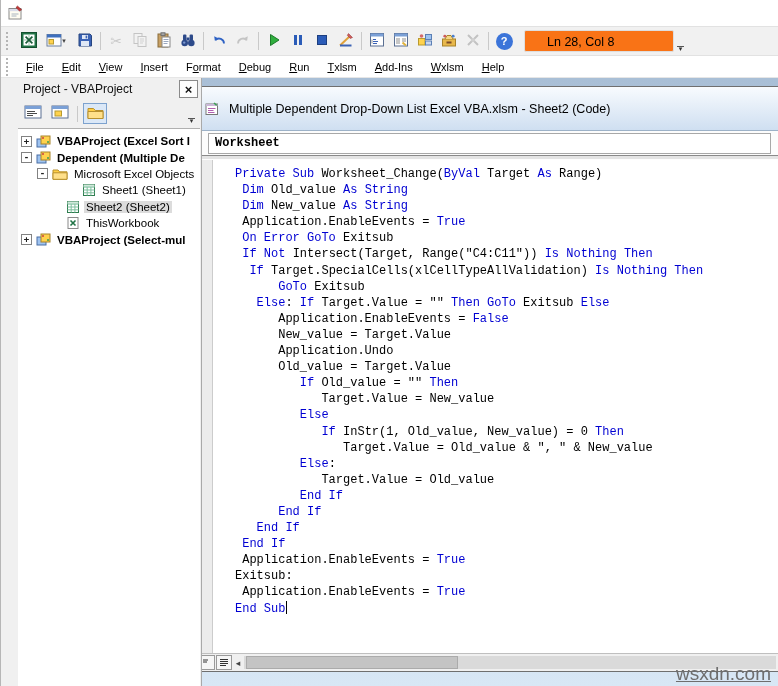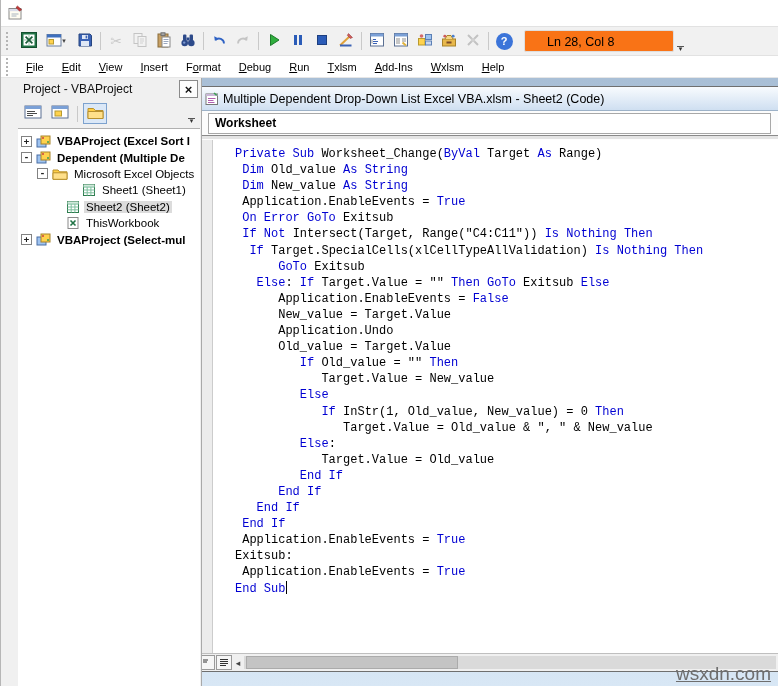--- a/index.html
+++ b/index.html
@@ -58,24 +58,24 @@
   .tlabel.bold{font-weight:bold;}
   .tlabel.selected{background:#dcdcdc;}
   
   #mdi{position:absolute;left:184px;top:0;right:0;bottom:0;
     background:linear-gradient(180deg,#a9bfd6 0%,#bccfe3 45%,#d8e7f5 100%);}
   #watermark{position:absolute;right:7px;bottom:1px;font-size:19px;color:#6e6e6e;text-decoration:underline;}
   
   #code-window{position:absolute;left:12px;top:8px;right:0;bottom:14px;background:#fff;
     border:1px solid #6f6f6f;border-right:none;display:flex;flex-direction:column;box-sizing:border-box;}
   .cw-titlebar{height:23px;flex:none;background:linear-gradient(180deg,#f8fbfe,#cfdff1);
-    display:flex;align-items:center;gap:0;padding:0 7px;font-size:12.5px;color:#000;border-bottom:1px solid #9db2c8;}
+    display:flex;align-items:center;gap:6px;padding:10px 7px;font-size:12.5px;color:#000;border-bottom:1px solid #9db2c8;}
   .cw-comboband{height:24px;flex:none;background:#fcfcfc;display:flex;align-items:center;padding:0 7px 0 10px;}
   .combo{flex:1;height:19px;line-height:18px;background:#fff;border:1px solid #a8a8a8;
-    font-weight:bold;font-size:12px;padding-left:6px;color:#000;}
+    font-weight:bold;font-size:12px;padding-left:6px;color:#000;font-family:Liberation Mono, monospace;}
   .cw-divider{height:3px;flex:none;background:#e4e4e4;border-top:1px solid #8a8a8a;border-bottom:1px solid #fefefe;}
   .cw-body{flex:1;display:flex;overflow:hidden;}
   #margin-bar{width:14px;flex:none;background:#ececec;border-right:1px solid #cccccc;}
   #code-text{flex:1;padding:6px 0 0 22px;font-family:"Liberation Mono","DejaVu Sans Mono",monospace;
     font-size:12px;line-height:16.1px;white-space:pre;color:var(--ident,#000);}
   .code-line{height:16.1px;}
   .kw{color:var(--kw,#0000d2);}
   .caret{display:inline-block;width:1px;height:13px;background:#000;vertical-align:-2px;margin-left:1px;}
   .cw-bottombar{height:17px;flex:none;background:#f0f0f0;border-top:1px solid #bfbfbf;
     display:flex;align-items:center;}

